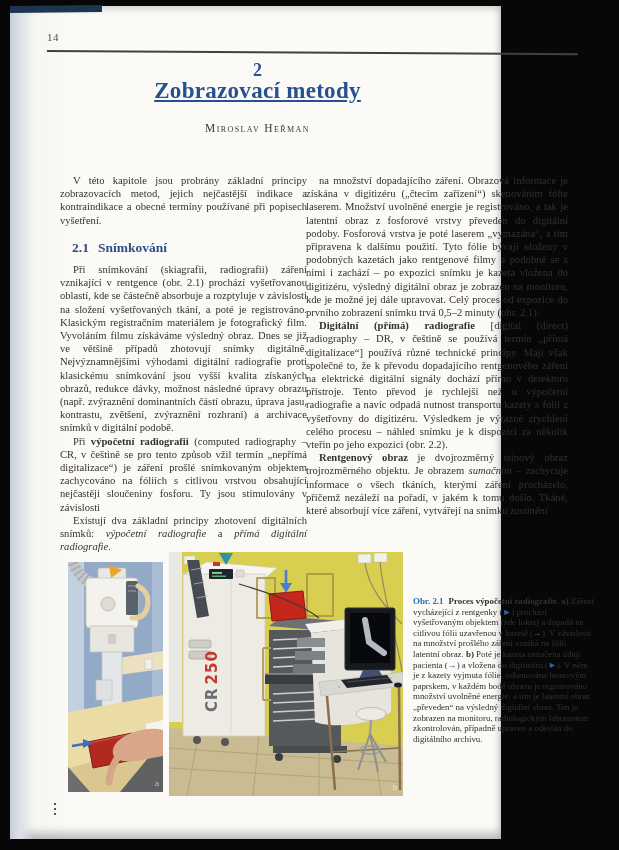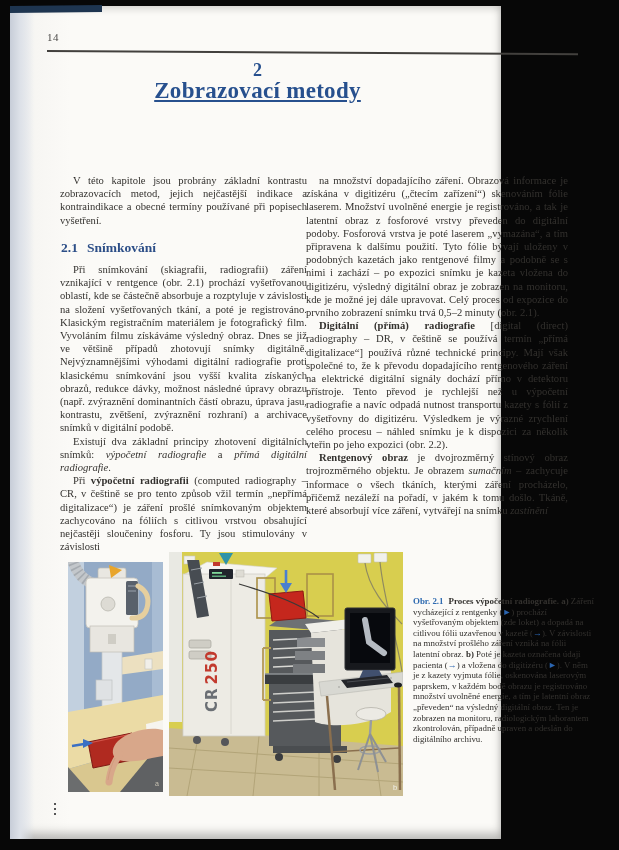--- a/index.html
+++ b/index.html
@@ -23,21 +23,21 @@
   }
   .page-number{position:absolute;left:37px;top:25px;font-size:11px;color:#4b4a48;letter-spacing:.5px;}
   .head-rule{position:absolute;left:37px;top:44px;width:531px;height:1.6px;background:#42403d;transform:rotate(.35deg);transform-origin:left center;}
   .chapter-number{position:absolute;left:30px;right:26px;top:54px;text-align:center;font-size:18px;font-weight:bold;color:#27508e;}
   .chapter-title{position:absolute;left:30px;right:26px;top:72px;text-align:center;font-size:23px;font-weight:bold;color:#27508e;letter-spacing:.3px;text-decoration:underline;}
   .author{position:absolute;left:30px;right:26px;top:116px;text-align:center;font-size:11.5px;color:#3a3835;font-variant:small-caps;letter-spacing:1.4px;}
   .col{position:absolute;top:168px;font-size:10.6px;line-height:13.2px;color:#33312e;text-align:justify;}
   .col-left{left:50px;width:247px;}
   .col-right{left:296px;width:262px;}
   .col p{margin:0;text-indent:13px;}
-  .section-heading{margin:14px 0 9px 1px;font-size:13.5px;font-weight:bold;color:#2c4e87;}
+  .section-heading{margin:14px 0 9px 12px;font-size:13.5px;font-weight:bold;color:#2c4e87;}
   .section-heading .hnum{margin-right:9px;}
   .run-n{}
   .run-b{font-weight:bold;text-align:center;}
   .run-i{font-style:italic;}
   .run-bb{font-weight:bold;color:#2e6ab0;margin-right:5px;margin-top:47px;}
   .run-ar{font-weight:bold;color:#2b65b0;}
   .photo{position:absolute;overflow:hidden;}
   .photo svg{display:block;}
   .photo-a{left:58px;top:556px;width:95px;height:230px;}
   .photo-b{left:159px;top:546px;width:234px;height:244px;}
@@ -52,27 +52,28 @@
 <body>
 
 <div class="page">
   <div class="gutter-strip"></div>
   <div class="navy-wedge"></div>
 
   <div class="page-number">14</div>
   <div class="head-rule"></div>
   <div class="chapter-number">2</div>
   <div class="chapter-title">Zobrazovací metody</div>
+  <div class="author">Miroslav Heřman</div>
 
   <div class="col col-left">
-    <p><span class="run-n">V této kapitole jsou probrány základní kontrastu zobrazovacích metod, jejich nejčastější indikace a kontraindikace a obecné termíny používané při popisech vyšetření.</span></p>
+    <p><span class="run-n">V této kapitole jsou probrány základní principy zobrazovacích metod, jejich nejčastější indikace a kontraindikace a obecné termíny používané při popisech vyšetření.</span></p>
     <h2 class="section-heading"><span class="hnum">2.1</span><span>Snímkování</span></h2>
     <p><span class="run-n">Při snímkování (skiagrafii, radiografii) záření vznikající v rentgence (obr. 2.1) prochází vyšetřovanou oblastí, kde se částečně absorbuje a rozptyluje v závislosti na složení vyšetřovaných tkání, a poté je registrováno. Klasickým registračním materiálem je fotografický film. Vyvoláním filmu získáváme výsledný obraz. Dnes se již ve většině případů zhotovují snímky digitálně. Nejvýznamnějšími výhodami digitální radiografie proti klasickému snímkování jsou vyšší kvalita získaných obrazů, redukce dávky, možnost následné úpravy obrazu (např. zvýraznění dominantních částí obrazu, úprava jasu, kontrastu, zvětšení, zvýraznění rozhraní) a archivace snímků v digitální podobě.</span></p>
+    <p><span class="run-n">Při </span><span class="run-b">výpočetní radiografii</span><span class="run-n"> (computed radiography – CR, v češtině se pro tento způsob vžil termín „nepřímá digitalizace“) je záření prošlé snímkovaným objektem zachycováno na fóliích s citlivou vrstvou obsahující nejčastěji sloučeniny fosforu. Ty jsou stimulovány v závislosti</span></p>
     <p><span class="run-n">Existují dva základní principy zhotovení digitálních snímků: </span><span class="run-i">výpočetní radiografie</span><span class="run-n"> a </span><span class="run-i">přímá digitální radiografie</span><span class="run-n">.</span></p>
-    <p><span class="run-n">Při </span><span class="run-b">výpočetní radiografii</span><span class="run-n"> (computed radiography – CR, v češtině se pro tento způsob vžil termín „nepřímá digitalizace“) je záření prošlé snímkovaným objektem zachycováno na fóliích s citlivou vrstvou obsahující nejčastěji sloučeniny fosforu. Ty jsou stimulovány v závislosti</span></p>
   </div>
 
   <div class="col col-right">
     <p><span class="run-n">na množství dopadajícího záření. Obrazová informace je získána v digitizéru („čtecím zařízení“) skenováním fólie laserem. Množství uvolněné energie je registrováno, a tak je latentní obraz z fosforové vrstvy převeden do digitální podoby. Fosforová vrstva je poté laserem „vymazána“, a tím připravena k dalšímu použití. Tyto fólie bývají uloženy v podobných kazetách jako rentgenové filmy a podobně se s nimi i zachází – po expozici snímku je kazeta vložena do digitizéru, výsledný digitální obraz je zobrazen na monitoru, kde je možné jej dále upravovat. Celý proces od expozice do prvního zobrazení snímku trvá 0,5–2 minuty (obr. 2.1).</span></p>
     <p><span class="run-b">Digitální (přímá) radiografie</span><span class="run-n"> [digital (direct) radiography – DR, v češtině se používá termín „přímá digitalizace“] používá různé technické principy. Mají však společné to, že k převodu dopadajícího rentgenového záření na elektrické digitální signály dochází přímo v detektoru přístroje. Tento převod je rychlejší než u výpočetní radiografie a navíc odpadá nutnost transportu kazety s fólií z vyšetřovny do digitizéru. Výsledkem je výrazné zrychlení celého procesu – náhled snímku je k dispozici za několik vteřin po jeho expozici (obr. 2.2).</span></p>
     <p><span class="run-b">Rentgenový obraz</span><span class="run-n"> je dvojrozměrný stínový obraz trojrozměrného objektu. Je obrazem </span><span class="run-i">sumačním</span><span class="run-n"> – zachycuje informace o všech tkáních, kterými záření procházelo, přičemž nezáleží na pořadí, v jakém k tomu došlo. Tkáně, které absorbují více záření, vytvářejí na snímku </span><span class="run-i">zastínění</span></p>
   </div>
 
   <div class="photo photo-a">
     <svg width="95" height="230" viewBox="0 0 95 230" xmlns="http://www.w3.org/2000/svg">

